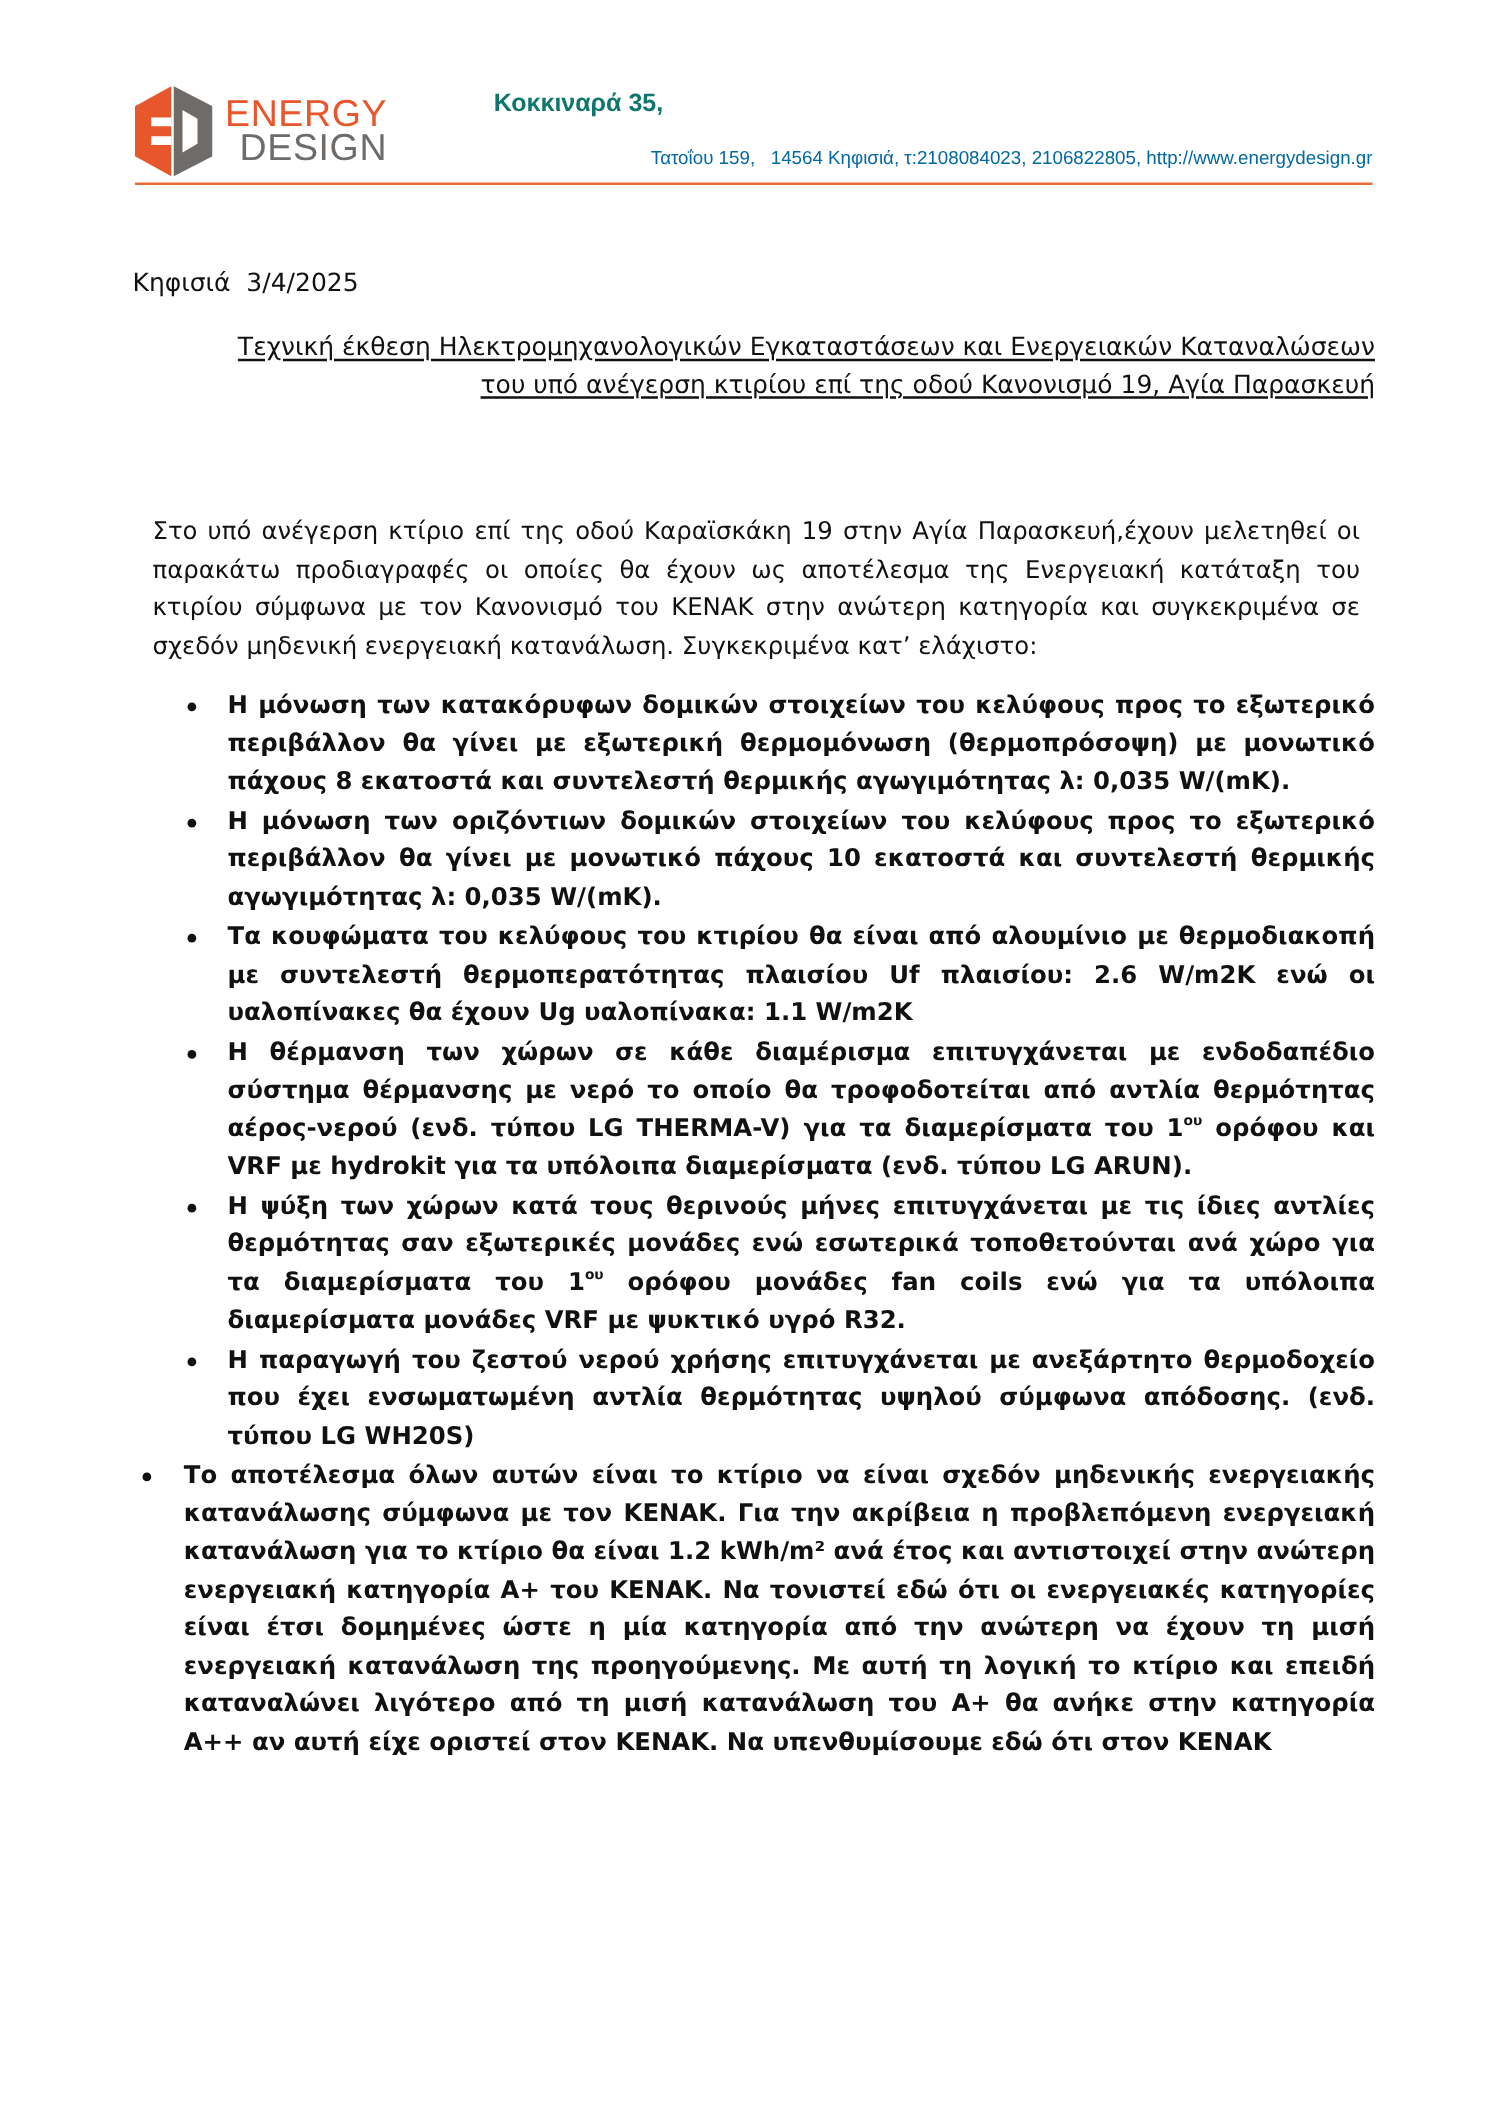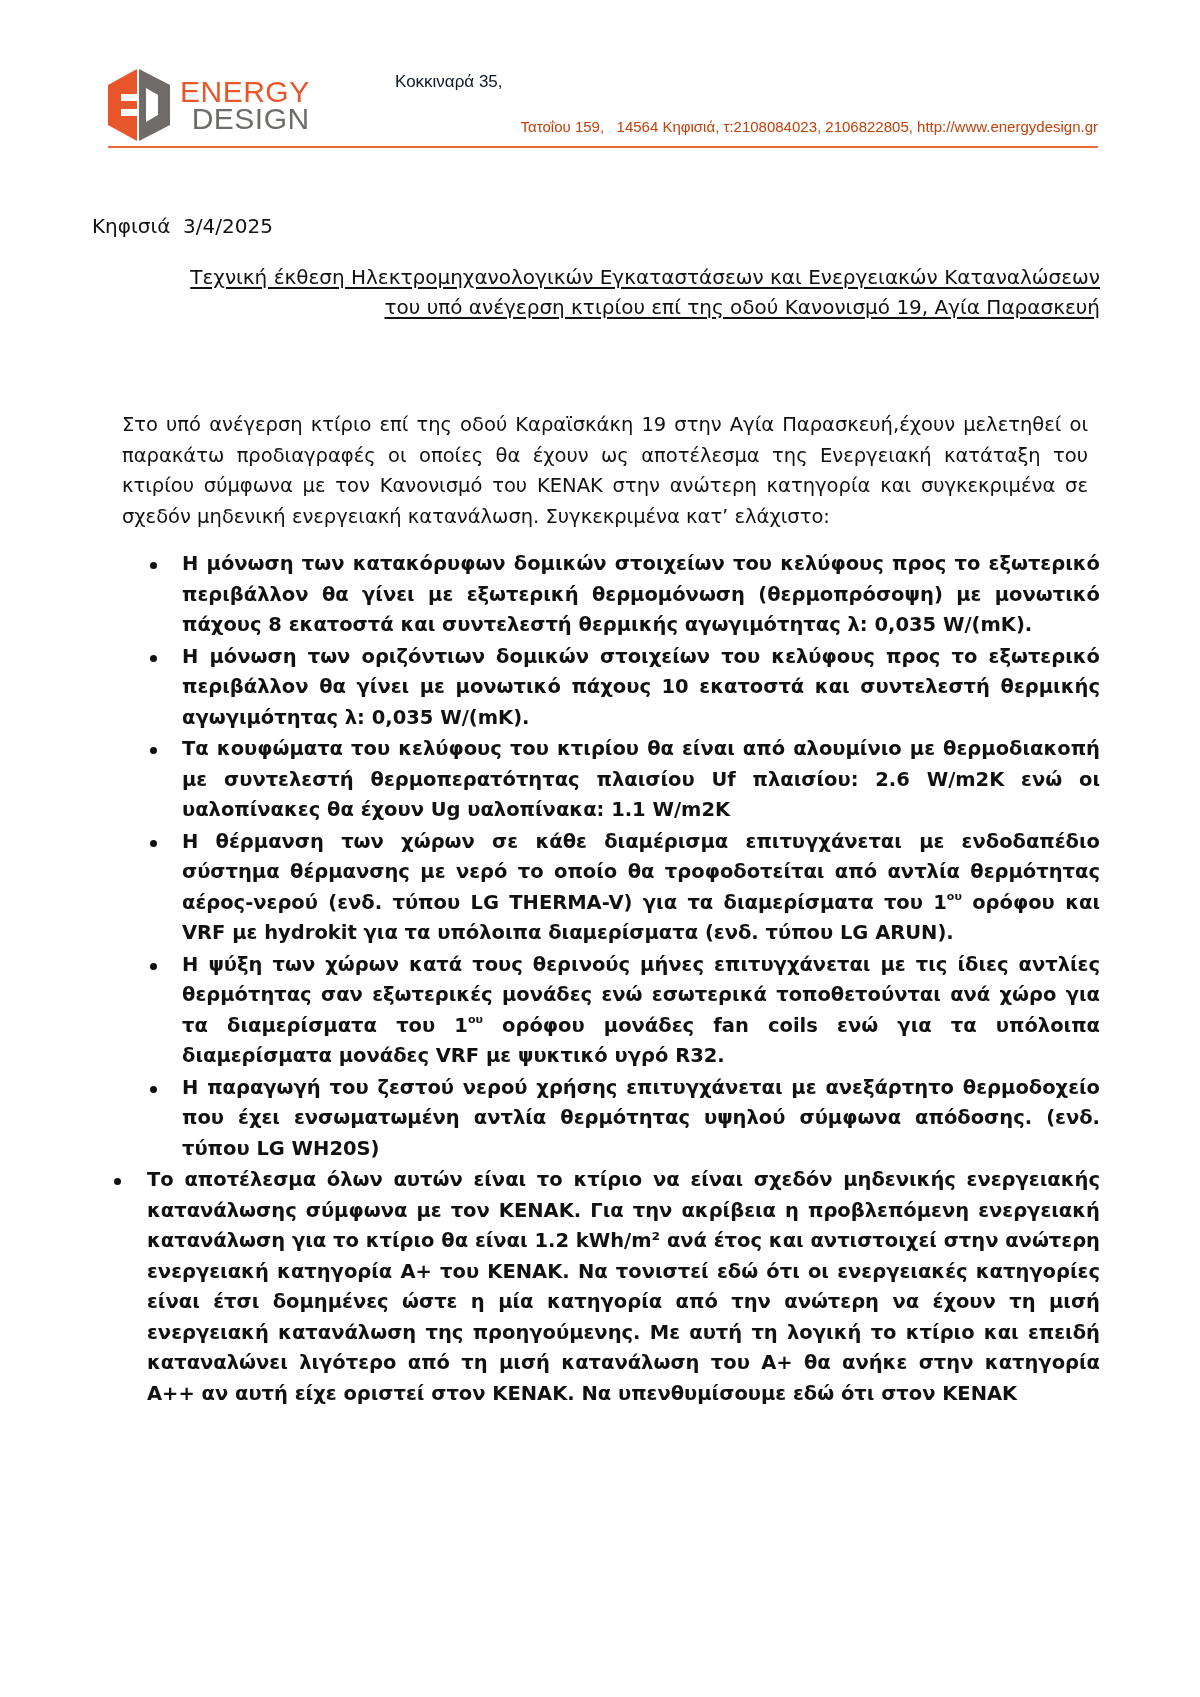--- a/index.html
+++ b/index.html
@@ -32,43 +32,44 @@
       line-height: 27px;
       letter-spacing: 0.5px;
     }
     .logo-energy { color: #e8572c; font-size: 30px; display: block; }
     .logo-design { color: #6e6b69; font-size: 30px; display: block; text-align: right; }
     .addr1 {
       position: absolute;
       left: 287px;
       top: 8px;
       font-family: "Liberation Sans", sans-serif;
-      font-size: 17px;
-      color: #0f172a;
+      font-size: 20px;
+      color: #0f766e;
+      font-weight: bold;
     }
     .addr2 {
       position: absolute;
       right: 0;
       top: 54px;
       font-family: "Liberation Sans", sans-serif;
       font-size: 15px;
-      color: #c2410c;
+      color: #0369a1;
       white-space: pre;
     }
     .header-rule {
       position: absolute;
       left: 108px;
       top: 146px;
       width: 990px;
       height: 2px;
       background: #ea6a3a;
     }
     .date {
       position: absolute;
-      left: 92px;
+      left: 106px;
       top: 214px;
       font-size: 20px;
       white-space: pre;
       text-align: center;
     }
     .title {
       position: absolute;
       left: 110px;
       top: 262px;
       width: 990px;

